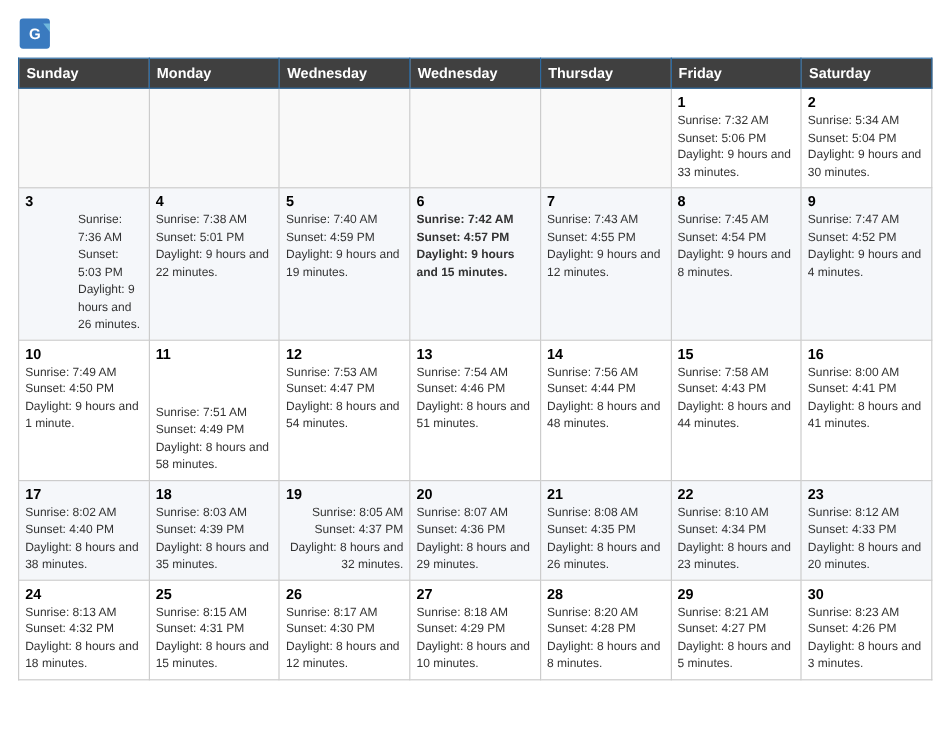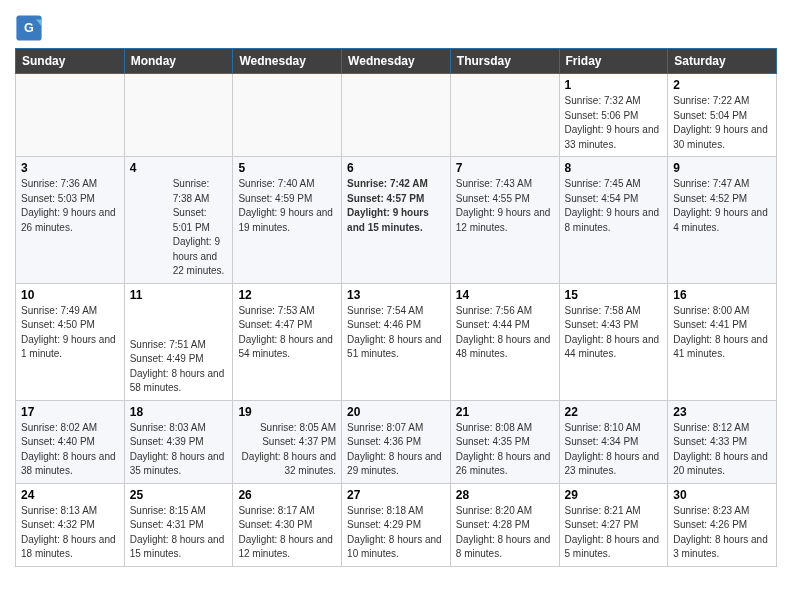--- a/index.html
+++ b/index.html
@@ -124,35 +124,35 @@
         <td class="empty-cell"></td>
         <td class="empty-cell"></td>
         <td>
           <span class="day-number">1</span>
           <div class="day-detail" style="white-space: pre-line;">Sunrise: 7:32 AM
 Sunset: 5:06 PM
 Daylight: 9 hours and 33 minutes.</div>
         </td>
         <td>
           <span class="day-number">2</span>
-          <div class="day-detail" style="white-space: pre-line;">Sunrise: 7:22 AM
+          <div class="day-detail" style="white-space: pre-line;">Sunrise: 5:34 AM
 Sunset: 5:04 PM
 Daylight: 9 hours and 30 minutes.</div>
         </td>
       </tr>
       <tr>
         <td>
           <span class="day-number">3</span>
-          <div class="day-detail" style="white-space: pre-line;">Sunrise: 7:36 AM
+          <div class="day-detail" style="white-space: pre-line; margin-left: 44px;">Sunrise: 7:36 AM
 Sunset: 5:03 PM
 Daylight: 9 hours and 26 minutes.</div>
         </td>
         <td>
           <span class="day-number">4</span>
-          <div class="day-detail" style="white-space: pre-line; margin-left: 43px;">Sunrise: 7:38 AM
+          <div class="day-detail" style="white-space: pre-line;">Sunrise: 7:38 AM
 Sunset: 5:01 PM
 Daylight: 9 hours and 22 minutes.</div>
         </td>
         <td>
           <span class="day-number">5</span>
           <div class="day-detail" style="white-space: pre-line;">Sunrise: 7:40 AM
 Sunset: 4:59 PM
 Daylight: 9 hours and 19 minutes.</div>
         </td>
         <td>

